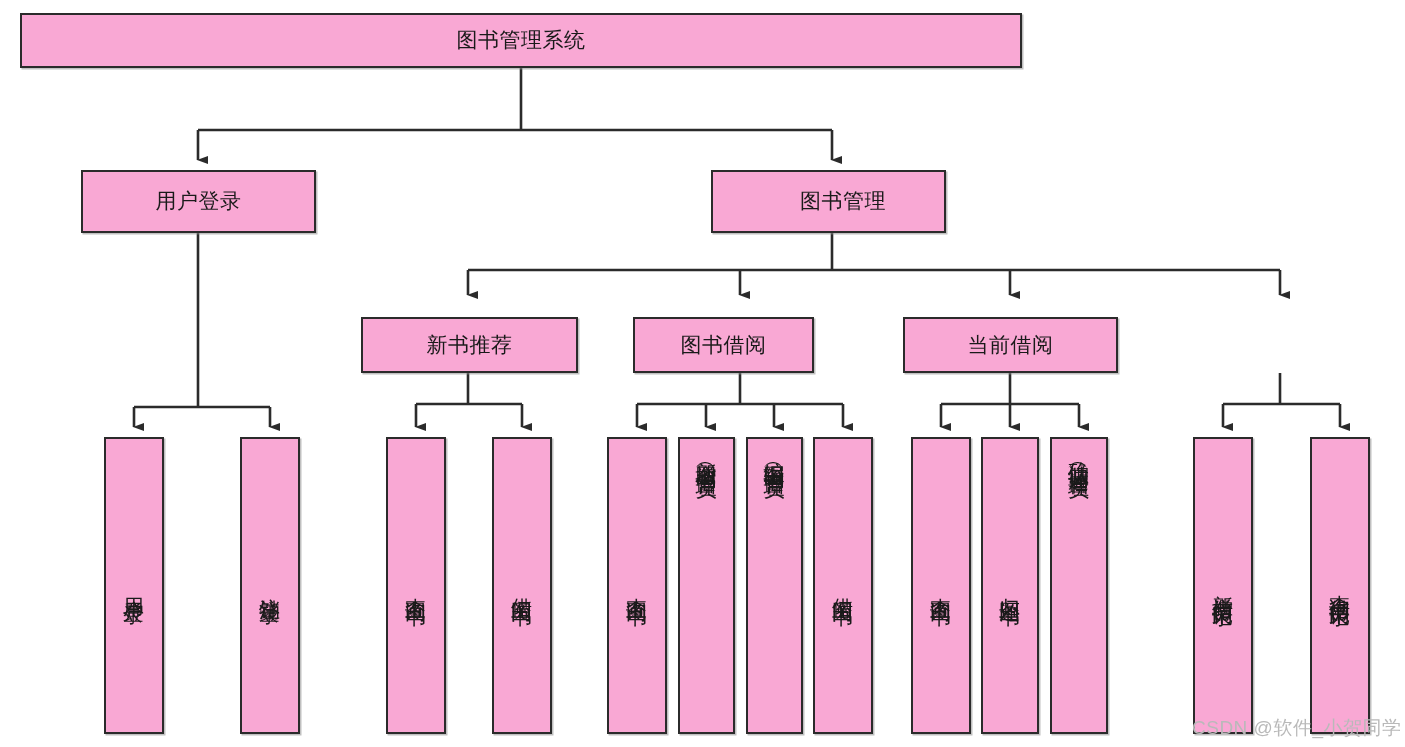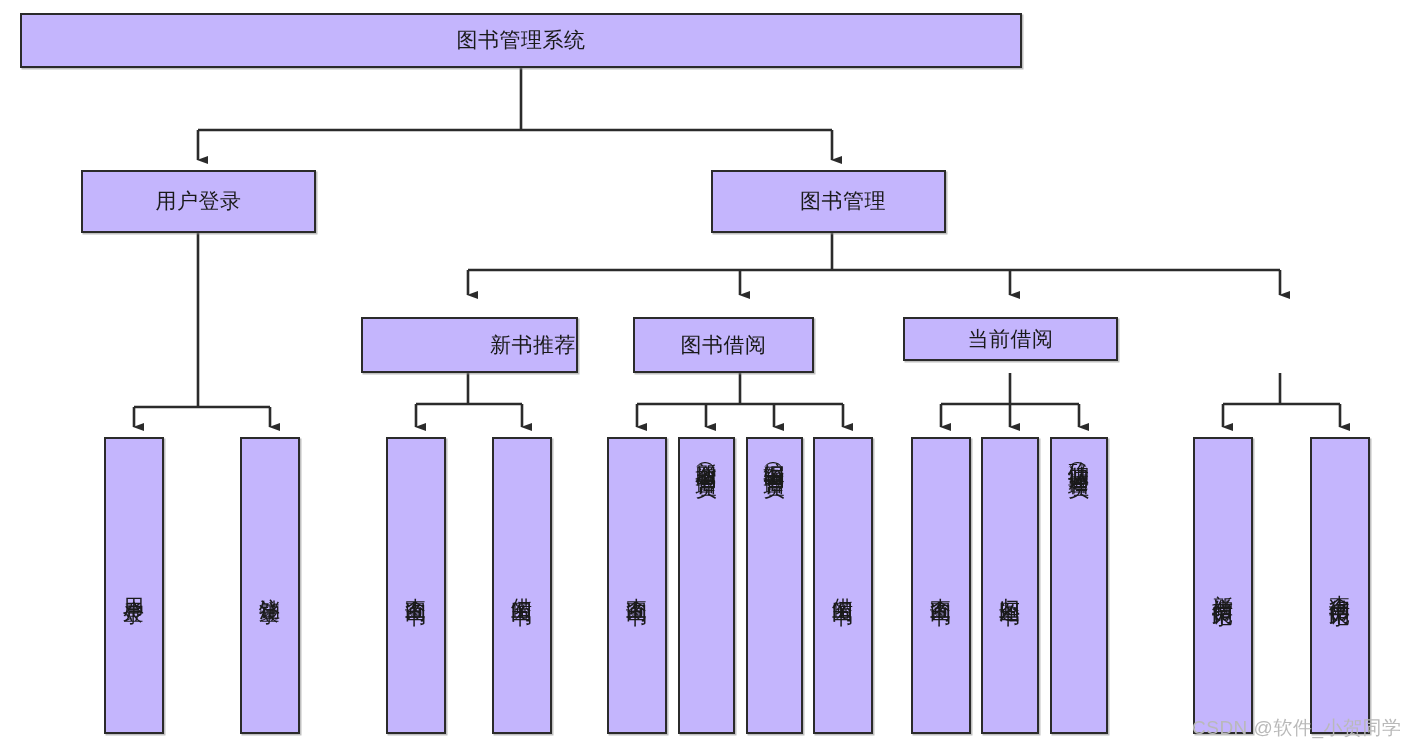--- a/index.html
+++ b/index.html
@@ -21,21 +21,21 @@
     position: absolute;
     left: 0;
     top: 0;
     width: 1405px;
     height: 747px;
     pointer-events: none;
   }
   .node {
     position: absolute;
     box-sizing: border-box;
-    background: #c4b5fd;
+    background: #f9a8d4;
     border: 2px solid #2b2b2b;
     box-shadow: 1.5px 1.5px 0 rgba(140,140,140,0.55);
     display: flex;
     align-items: center;
     justify-content: center;
     color: #1a1a1a;
   }
   .node .lbl {
     font-size: 21px;
     line-height: 1.18;
@@ -128,27 +128,27 @@
     <span class="lbl">图书管理系统</span>
   </div>
 
   <div class="node" style="left:81px; top:170px; width:235px; height:63px;">
     <span class="lbl">用户登录</span>
   </div>
   <div class="node" style="left:711px; top:170px; width:235px; height:63px;padding-left:29px;">
     <span class="lbl">图书管理</span>
   </div>
 
-  <div class="node" style="left:361px; top:317px; width:217px; height:56px;justify-content:flex-end;">
+  <div class="node" style="left:361px; top:317px; width:217px; height:56px;">
     <span class="lbl">新书推荐</span>
   </div>
   <div class="node" style="left:633px; top:317px; width:181px; height:56px;">
     <span class="lbl">图书借阅</span>
   </div>
-  <div class="node" style="left:903px; top:317px; width:215px; height:44px;">
+  <div class="node" style="left:903px; top:317px; width:215px; height:56px;">
     <span class="lbl">当前借阅</span>
   </div>
 
   <div class="node vert mid" style="left:104px; top:437px; width:60px; height:297px;">
     <span class="lbl">用户登录</span>
   </div>
   <div class="node vert mid" style="left:240px; top:437px; width:60px; height:297px;">
     <span class="lbl">注销登录</span>
   </div>
 

